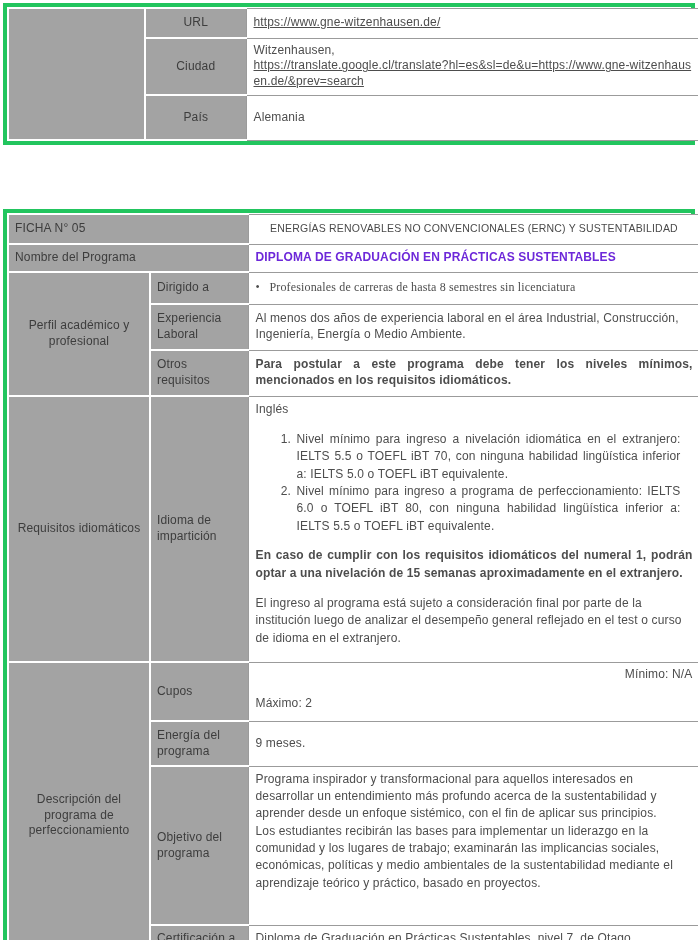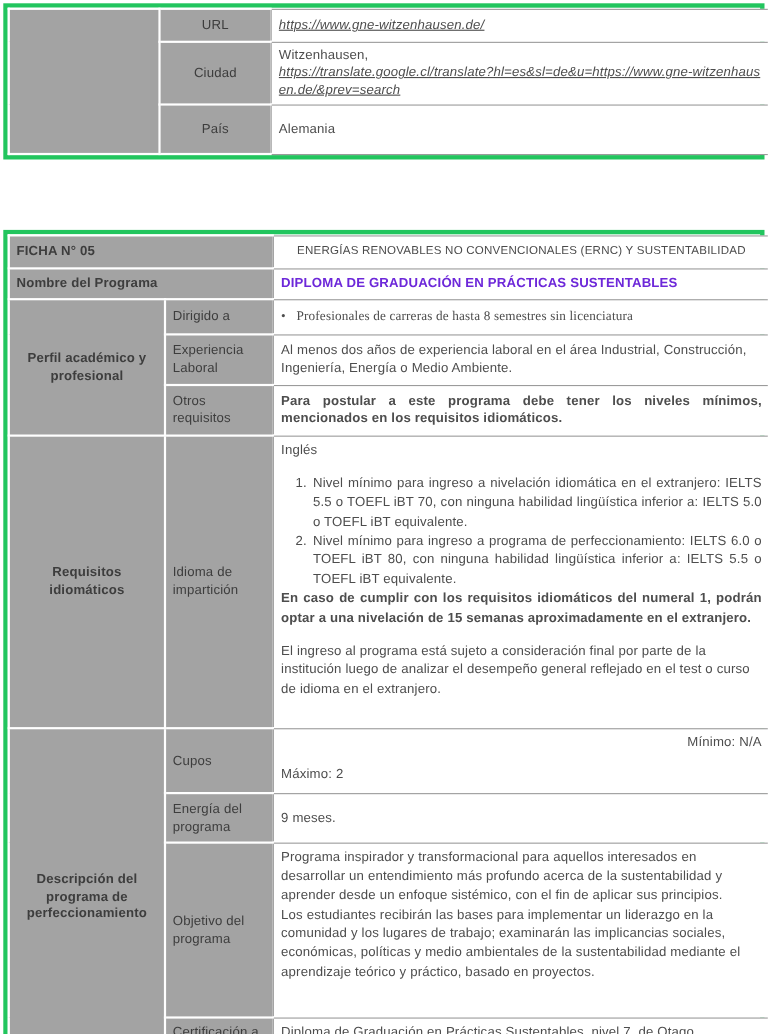--- a/index.html
+++ b/index.html
@@ -14,38 +14,38 @@
   .tbl-wrap { border: 4px solid #22c55e; width: 692px; }
   td { font-size: 12px; line-height: 1.32; letter-spacing: 0.15px; vertical-align: middle; }
 
   
   td.g { background: #a3a3a3; border: 2px solid #ffffff; color: #3d3d3d; padding: 3px 6px; }
   td.g.edge { border-right: 1px solid #9b9b9b; }
   
   td.w { background: #ffffff; border: 1px solid #9b9b9b; padding: 3px 7px; }
 
   td.vt { vertical-align: top; padding-top: 4px; }
-  .bold { font-weight: bold; color: #323232; margin-left: 40px; }
+  .bold { font-weight: normal; color: #323232; margin-left: 40px; }
   .center { text-align: center; }
   .justify { text-align: justify; font-weight: bold; }
 
   .gap { height: 64px; }
 
   .caps-title { font-size: 10.5px; letter-spacing: 0.2px; text-align: center; color: #4a4a4a; }
   .prog-title { font-weight: bold; font-size: 12px; color: #6d28d9; }
 
-  a.doc-link { color: #4d4d4d; text-decoration: underline; word-break: break-all; font-style: italic; }
+  a.doc-link { color: #4d4d4d; text-decoration: underline; word-break: break-all; }
   .block { display: block; }
 
   .bullet-row { padding-left: 14px; font-family: Liberation Serif, serif; }
   .bullet-marker { display: inline-block; width: 14px; color: #4d4d4d; }
 
   .rich { line-height: 1.45; }
   .rich .sp-after { margin-bottom: 13px; }
-  .rich ol { margin: 0; padding-left: 27px; }
+  .rich ol { margin: 12px; padding-left: 27px; }
   .rich ol li { text-align: justify; padding-left: 2px; }
 
   .mb14 { margin-bottom: 14px; text-align: right; }
 </style>
 </head>
 <body>
 
 <div class="tbl-wrap">
 <table>
   <colgroup>

